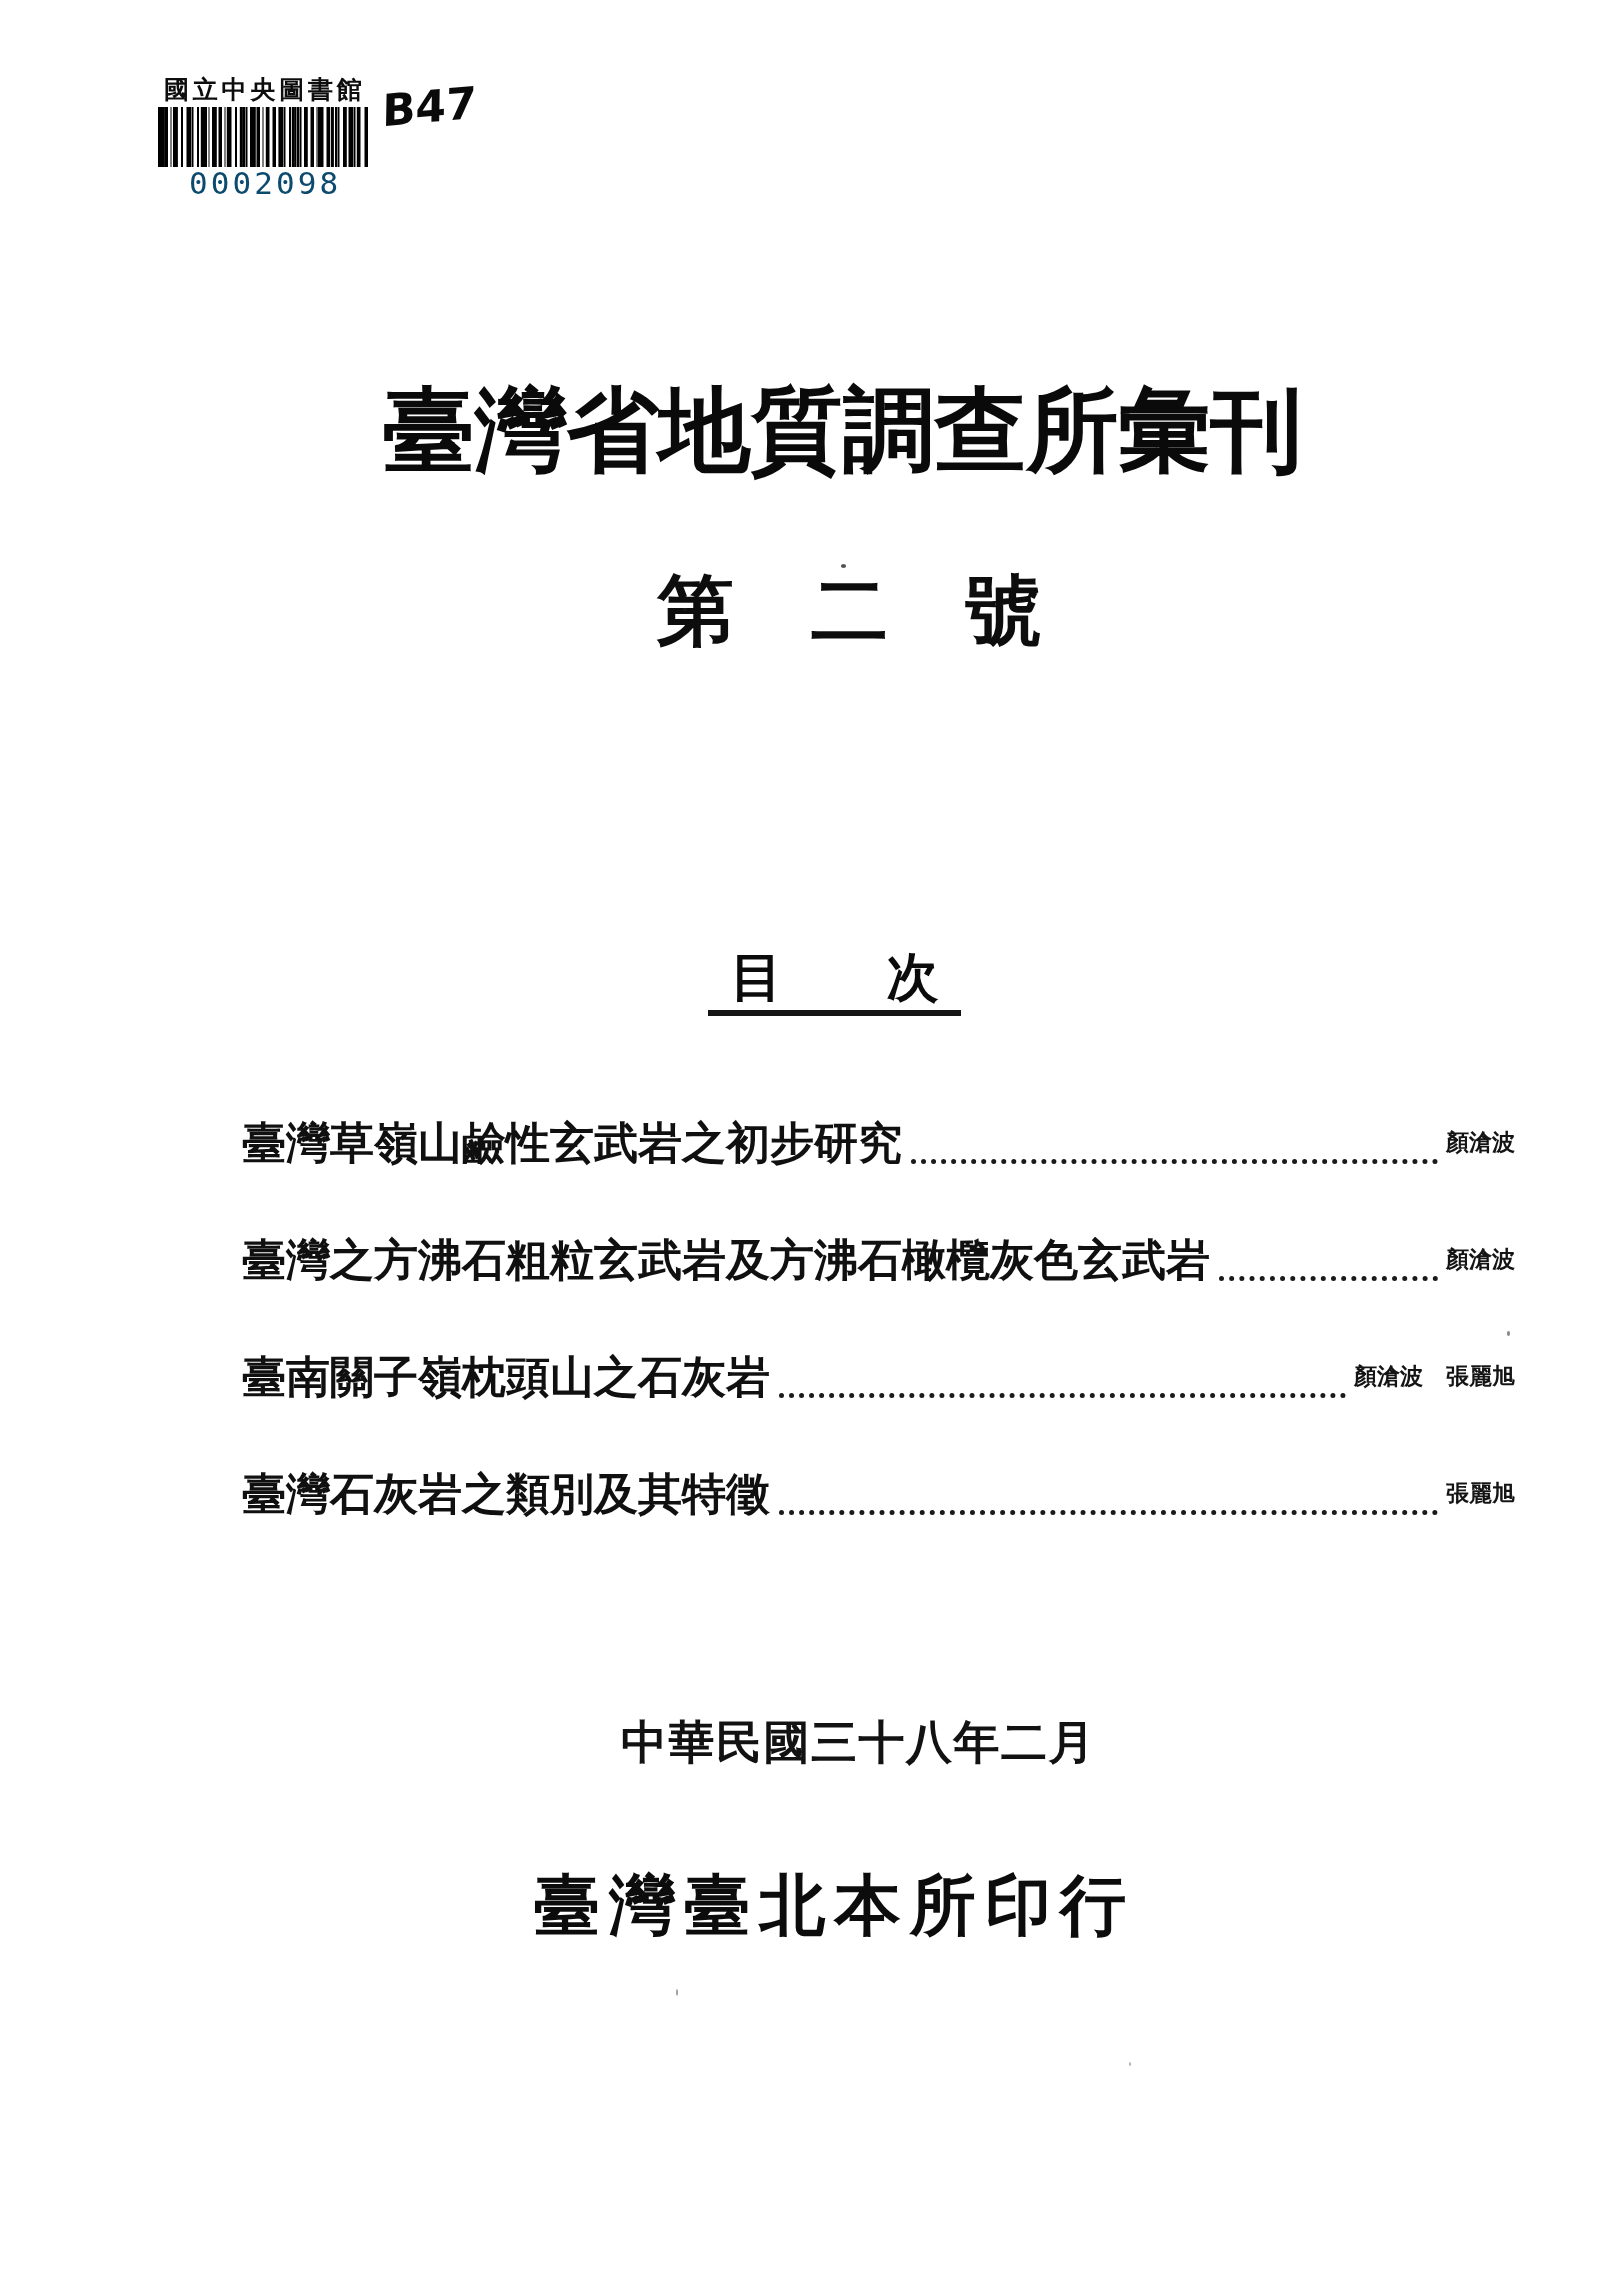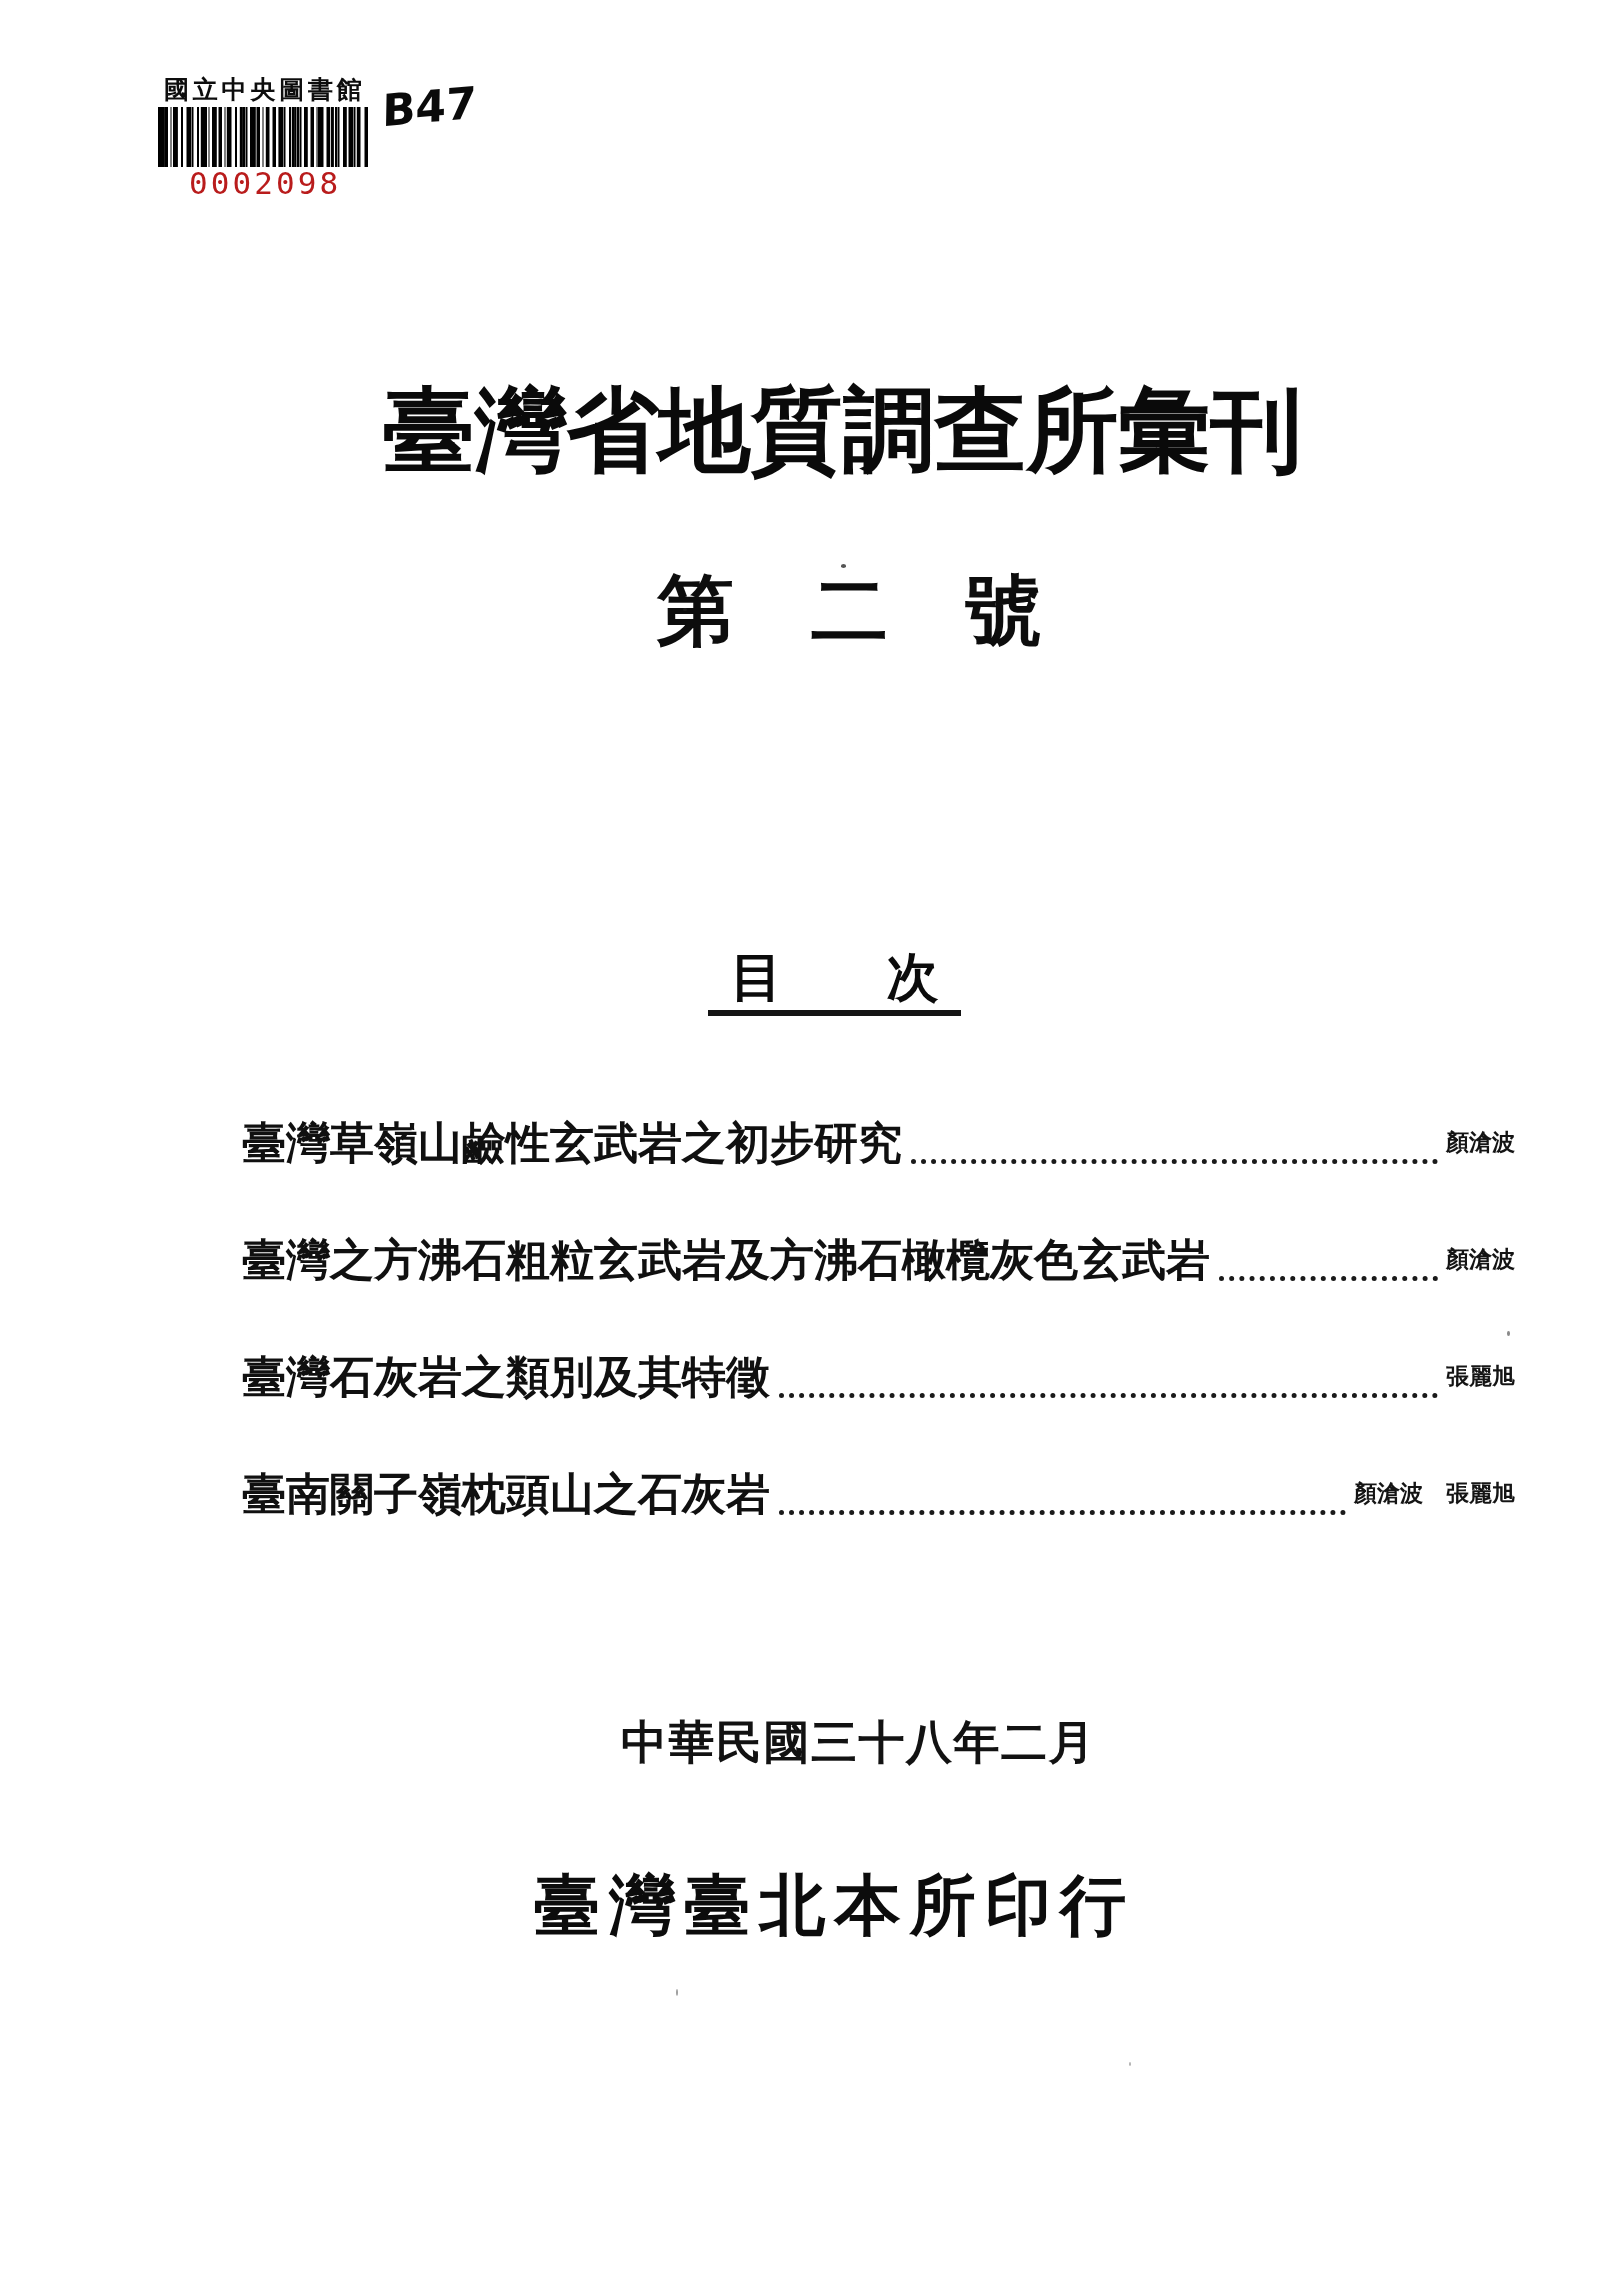--- a/index.html
+++ b/index.html
@@ -21,21 +21,21 @@
     background-color:#fff;
     background-image:
       repeating-linear-gradient(90deg,#000 0 2.3px,transparent 2.3px 7.7px),
       repeating-linear-gradient(90deg,#000 0 3.1px,transparent 3.1px 13px),
       repeating-linear-gradient(90deg,#000 0 1.5px,transparent 1.5px 5.4px);
     background-position:0 0,3.8px 0,1.5px 0;
   }
   .barcode-number{
     position:absolute;left:173px;top:165px;
     font-family:"DejaVu Sans Mono","Liberation Mono",monospace;
-    font-size:31px;letter-spacing:3.1px;color:#b91c1c;white-space:nowrap;
+    font-size:31px;letter-spacing:3.1px;color:#0c4a6e;white-space:nowrap;
   }
   .handwritten{
     position:absolute;left:366px;top:81px;
     font-family:"DejaVu Sans","Liberation Sans",sans-serif;
     font-size:44px;font-weight:bold;color:#0a0a0a;
     transform:rotate(-5deg) skewX(-6deg);white-space:nowrap;
   }
 
   
   .center-line{position:absolute;left:0;width:100%;text-align:center;white-space:nowrap;}
@@ -125,29 +125,29 @@
       <span class="toc-authors">顏滄波</span>
     </div>
 
     <div class="toc-row">
       <span class="toc-title">臺灣之方沸石粗粒玄武岩及方沸石橄欖灰色玄武岩</span>
       <span class="toc-leader"></span>
       <span class="toc-authors">顏滄波</span>
     </div>
 
     <div class="toc-row">
+      <span class="toc-title">臺南關子嶺枕頭山之石灰岩</span>
+      <span class="toc-leader"></span>
+      <span class="toc-authors">顏滄波　張麗旭</span>
+    </div>
+
+    <div class="toc-row">
       <span class="toc-title">臺灣石灰岩之類別及其特徵</span>
       <span class="toc-leader"></span>
       <span class="toc-authors">張麗旭</span>
-    </div>
-
-    <div class="toc-row">
-      <span class="toc-title">臺南關子嶺枕頭山之石灰岩</span>
-      <span class="toc-leader"></span>
-      <span class="toc-authors">顏滄波　張麗旭</span>
     </div>
 
   </div>
 
   <div class="center-line date-line">中華民國三十八年二月</div>
 
   <div class="center-line publisher-line">臺灣臺北本所印行</div>
 
   <div class="speck s1"></div>
   <div class="speck s2"></div>

